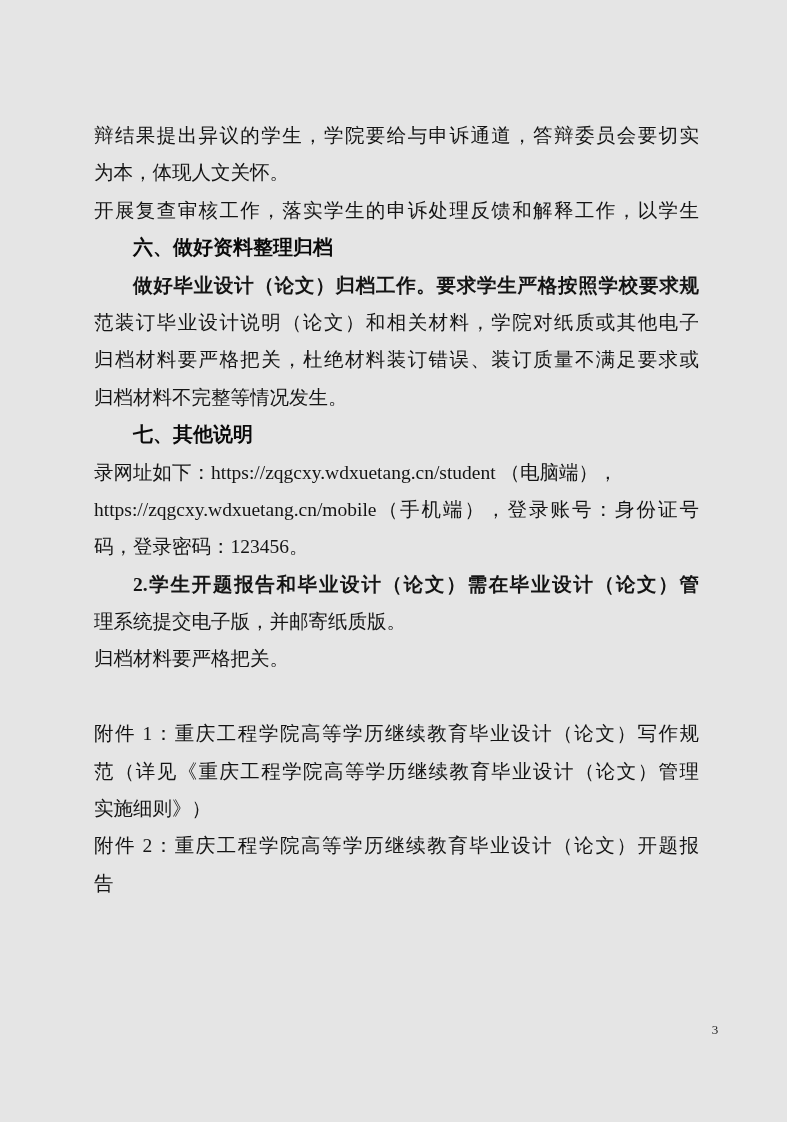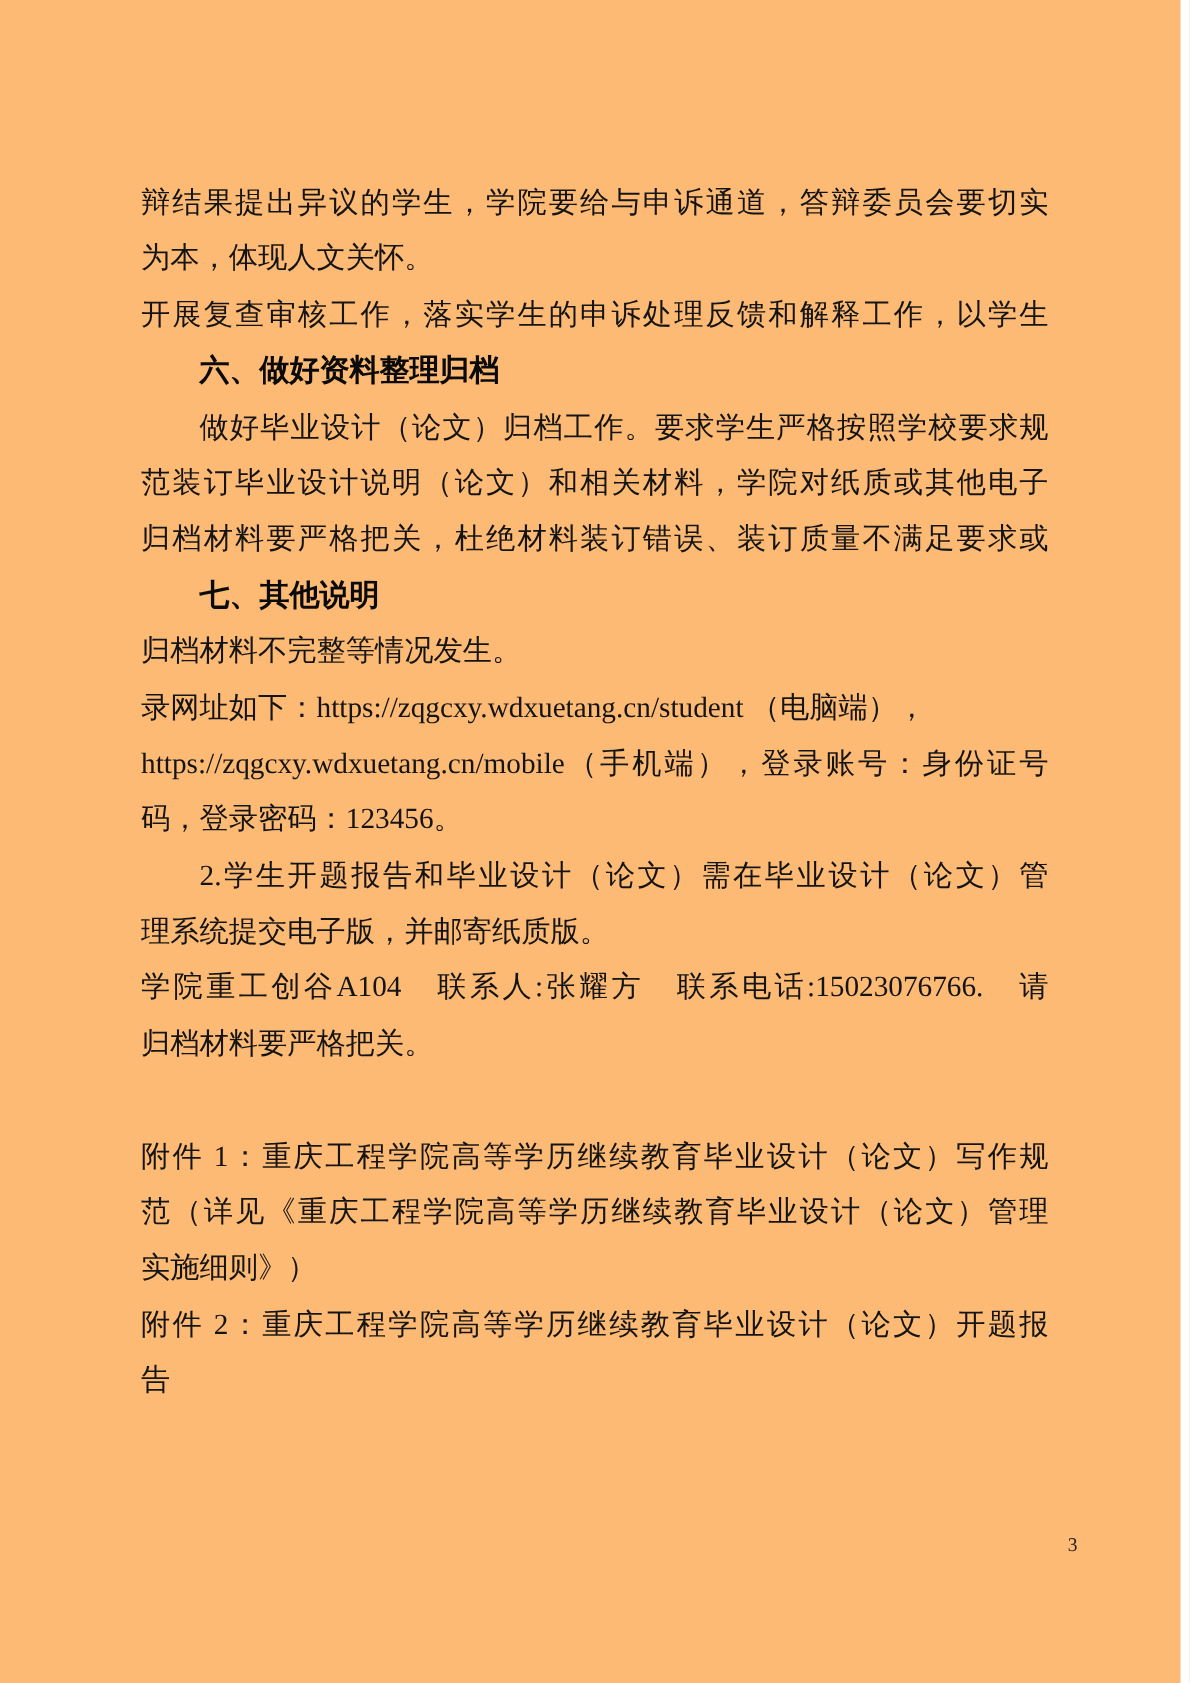--- a/index.html
+++ b/index.html
@@ -4,21 +4,21 @@
 <style>
   html, body {
     margin: 0;
     padding: 0;
     background: #ffffff;
   }
   .page {
     position: relative;
     width: 787px;
     height: 1122px;
-    background: #fdba74;
+    background: #e5e5e5;
     overflow: hidden;
     font-family: "Liberation Serif", serif;
     color: #141414;
   }
   .doc {
     position: absolute;
     left: 94px;
     top: 117px;
     width: 605px;
   }
@@ -32,20 +32,21 @@
   }
   
   .line.j {
     white-space: normal;
     text-align: justify;
     text-align-last: justify;
   }
   
   .line.i {
     text-indent: 39px;
+    font-weight: bold;
   }
   
   .line.h {
     font-family: Liberation Sans, sans-serif;
     font-weight: bold;
     padding-left: 39px;
     font-size: 20px;
     color: #0a0a0a;
   }
   .line.blank {
@@ -68,28 +69,27 @@
 
 <div class="page">
   <div class="doc" id="doc-body">
       <div class="line j">辩结果提出异议的学生，学院要给与申诉通道，答辩委员会要切实</div>
       <div class="line">为本，体现人文关怀。</div>
       <div class="line j">开展复查审核工作，落实学生的申诉处理反馈和解释工作，以学生</div>
       <div class="line h">六、做好资料整理归档</div>
       <div class="line j i">做好毕业设计（论文）归档工作。要求学生严格按照学校要求规</div>
       <div class="line j">范装订毕业设计说明（论文）和相关材料，学院对纸质或其他电子</div>
       <div class="line j">归档材料要严格把关，杜绝材料装订错误、装订质量不满足要求或</div>
+      <div class="line">归档材料不完整等情况发生。</div>
       <div class="line h">七、其他说明</div>
-      <div class="line">归档材料不完整等情况发生。</div>
       <div class="line">录网址如下：https://zqgcxy.wdxuetang.cn/student （电脑端），</div>
       <div class="line j">https://zqgcxy.wdxuetang.cn/mobile（手机端），登录账号：身份证号</div>
       <div class="line">码，登录密码：123456。</div>
       <div class="line j i">2.学生开题报告和毕业设计（论文）需在毕业设计（论文）管</div>
       <div class="line">理系统提交电子版，并邮寄纸质版。</div>
-      <div class="line j">学院重工创谷A104　联系人:张耀方　联系电话:15023076766.　请</div>
       <div class="line">归档材料要严格把关。</div>
       <div class="line blank"></div>
       <div class="line j">附件 1：重庆工程学院高等学历继续教育毕业设计（论文）写作规</div>
       <div class="line j">范（详见《重庆工程学院高等学历继续教育毕业设计（论文）管理</div>
       <div class="line">实施细则》）</div>
       <div class="line j">附件 2：重庆工程学院高等学历继续教育毕业设计（论文）开题报</div>
       <div class="line">告</div>
     </div>
   <div class="pagenum">3</div>
 </div>

